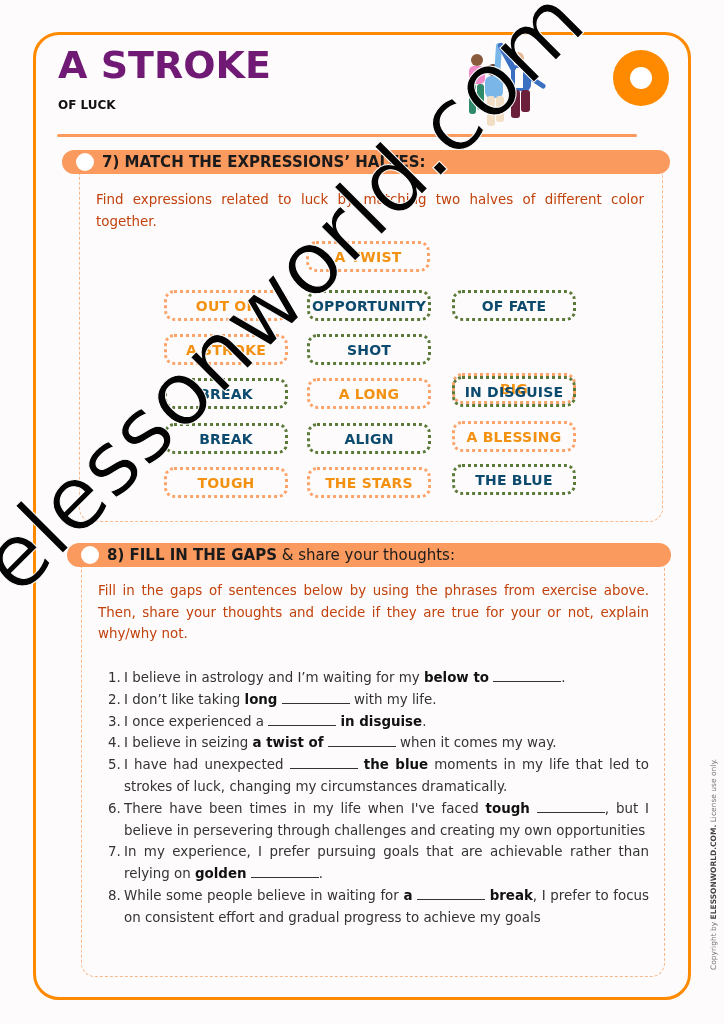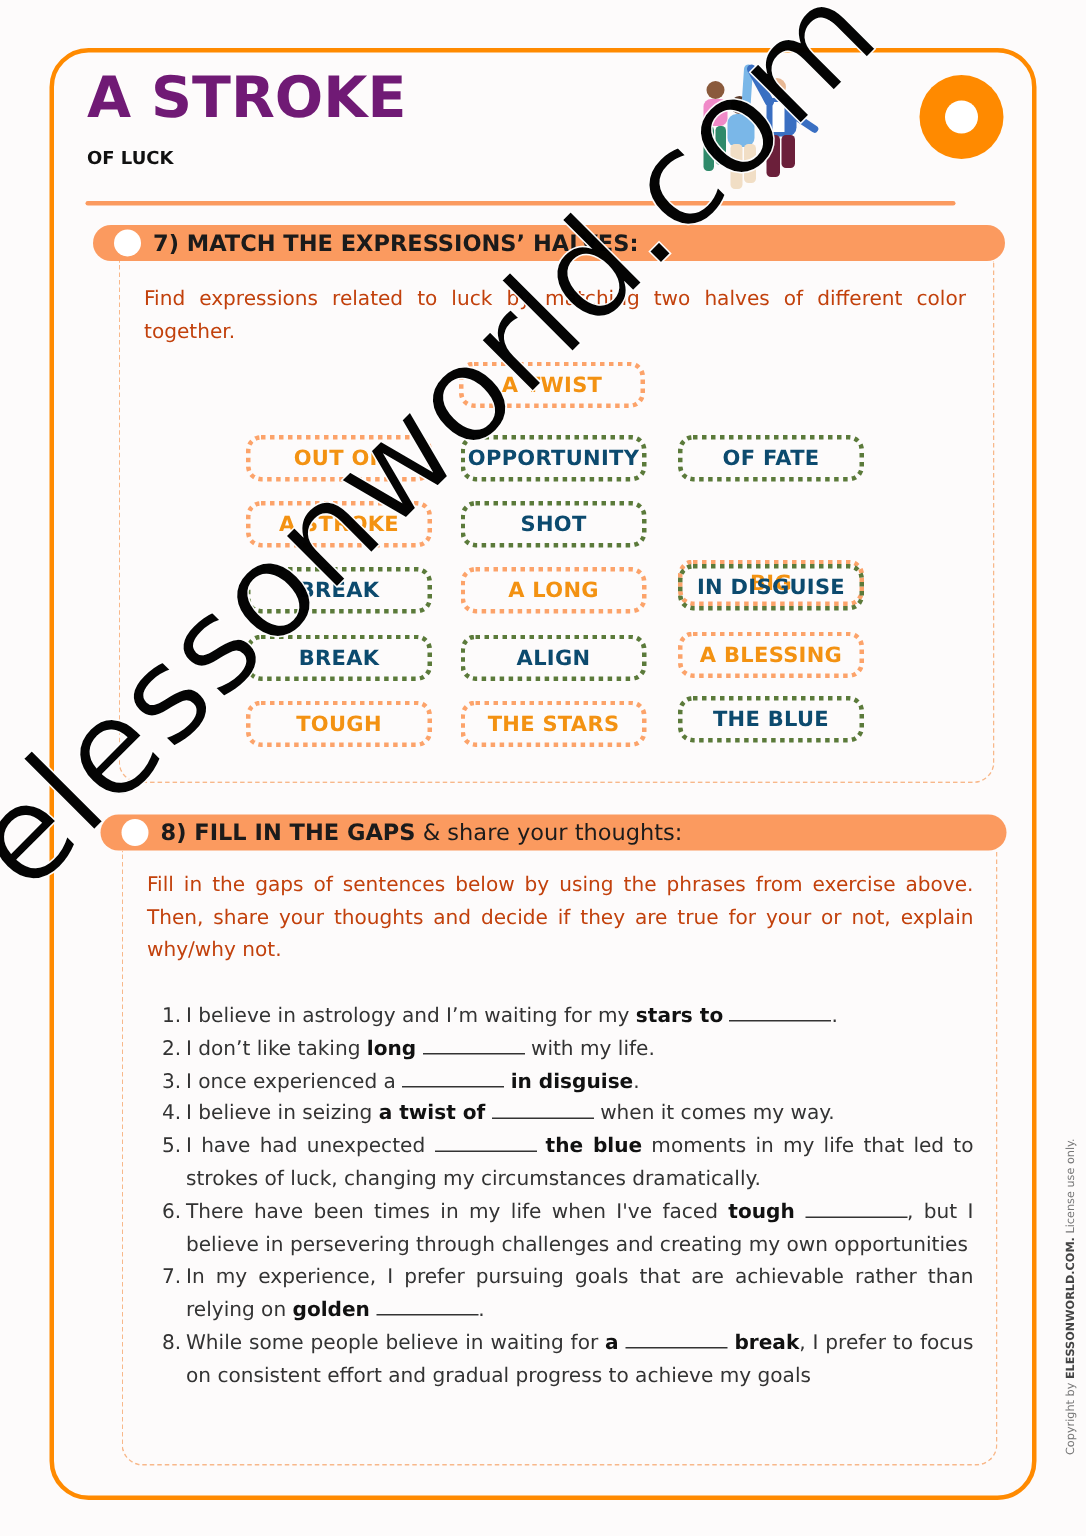--- a/index.html
+++ b/index.html
@@ -165,21 +165,21 @@
 <div class="section-bar" style="left:67px; top:543px; width:604px;">
   <span class="dot"></span>
   <span class="label"><b>8) FILL IN THE GAPS</b><span> &amp; share your thoughts:</span></span>
 </div>
 <div class="panel" style="left:81px; top:567px; width:584px; height:410px;"></div>
 <div class="instr" style="left:98px; top:580px; width:551px;">Fill in the gaps of sentences below by using the phrases from exercise above. Then, share your thoughts and decide if they are true for your or not, explain why/why not.</div>
 
 <ol class="sentences" id="sentences">
     <li>
       <span class="num">1.</span>
-      <span class="txt">I believe in astrology and I’m waiting for my <b>stars to</b> <span class="gap"></span>.</span>
+      <span class="txt">I believe in astrology and I’m waiting for my <b>below to</b> <span class="gap"></span>.</span>
     </li>
     <li>
       <span class="num">2.</span>
       <span class="txt">I don’t like taking <b>long</b> <span class="gap"></span> with my life.</span>
     </li>
     <li>
       <span class="num">3.</span>
       <span class="txt">I once experienced a <span class="gap"></span> <b>in disguise</b>.</span>
     </li>
     <li>

